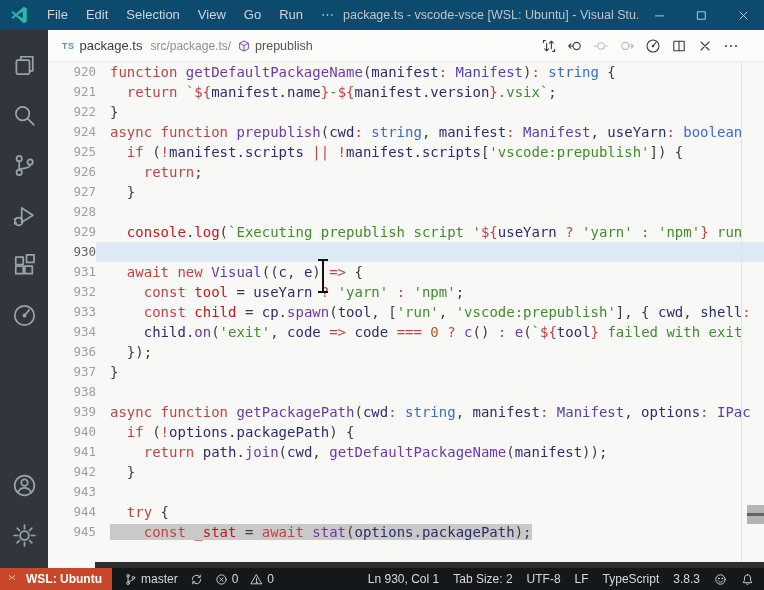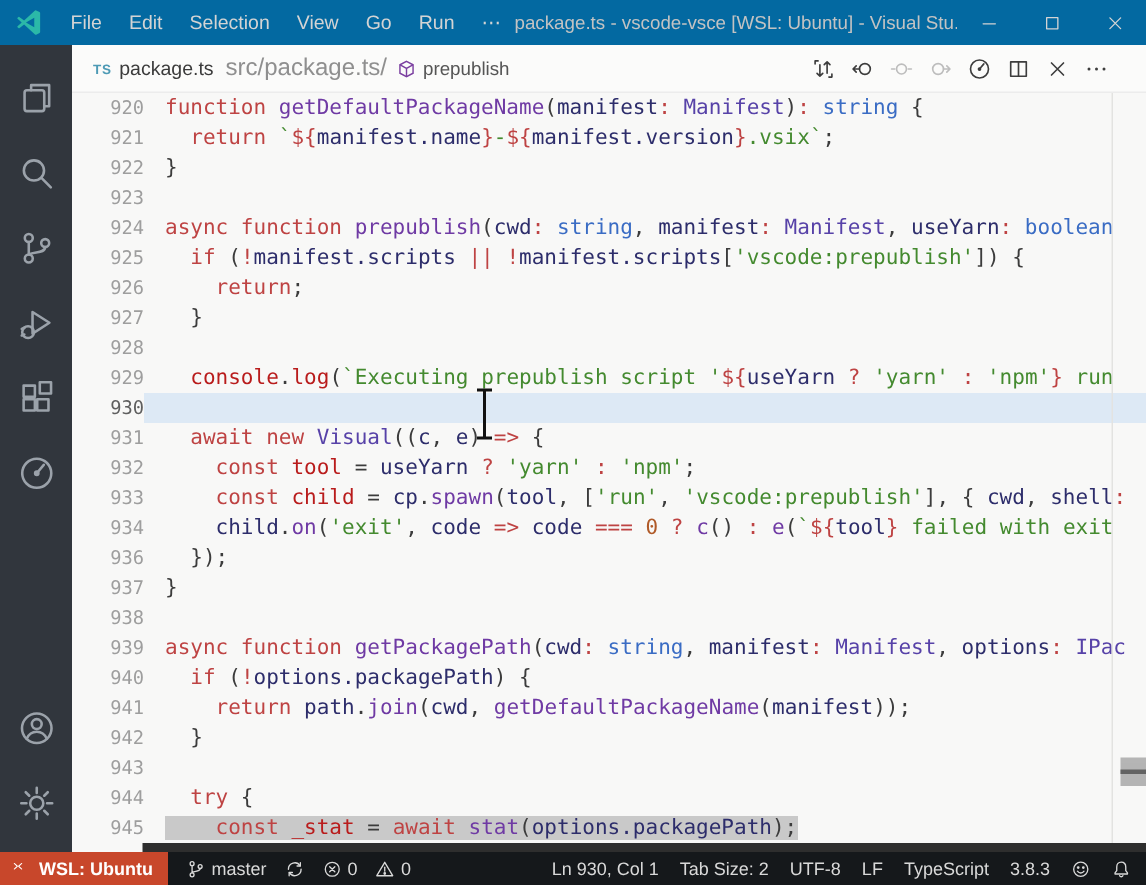--- a/index.html
+++ b/index.html
@@ -1,20 +1,20 @@
 <!DOCTYPE html>
 <html><head>
 <meta charset="utf-8">
 <style>
   * { margin:0; padding:0; box-sizing:border-box; }
   html,body { width:764px; height:590px; overflow:hidden; background:#1d2125; font-family:"Liberation Sans", sans-serif; }
   #window { width:764px; height:590px; display:flex; flex-direction:column; position:relative; }
 
   
-  .titlebar { height:30px; background:#0369a1; display:flex; align-items:center; color:#cfcfcf; flex:0 0 30px; }
+  .titlebar { height:30px; background:#0c4a6e; display:flex; align-items:center; color:#cfcfcf; flex:0 0 30px; }
   .logo { width:18px; height:18px; margin:0 10px 0 10px; flex:0 0 auto; }
   .menus { display:flex; align-items:center; }
   .menu-item { padding:0 9px; font-size:13px; color:#d4d4d4; height:30px; line-height:30px; cursor:default; }
   .win-title { flex:1; text-align:center; font-size:12.5px; color:#c3c3c3; white-space:nowrap; overflow:hidden; }
   .win-controls { display:flex; align-items:center; }
   .win-btn { width:42px; height:30px; display:flex; align-items:center; justify-content:center; color:#d4d4d4; }
   .win-btn svg { width:13px; height:13px; }
 
   
   .main { flex:1; display:flex; min-height:0; }
@@ -23,21 +23,21 @@
   .ab-item { width:48px; height:50px; display:flex; align-items:center; justify-content:center; }
   .ab-item svg { width:25px; height:25px; }
   .ab-bottom { display:flex; flex-direction:column; align-items:center; padding-bottom:8px; }
 
   .editorcol { flex:1; display:flex; flex-direction:column; min-width:0; position:relative; background:#f8f8f7; }
 
   
   .edheader { height:32px; background:#fbfbfa; display:flex; align-items:center; padding:0 20px 0 14px; border-bottom:1px solid #ececec; flex:0 0 32px; }
   .ts-badge { font-size:9px; font-weight:bold; color:#4d9ab5; margin-right:5px; letter-spacing:.5px; }
   .filename { font-size:13px; color:#3b3b3b; margin-right:8px; white-space:nowrap; }
-  .filepath { font-size:16px; color:#8f8f8f; margin-right:6px; white-space:nowrap; }
+  .filepath { font-size:12px; color:#8f8f8f; margin-right:6px; white-space:nowrap; }
   .symbol-wrap { display:flex; align-items:center; color:#555; font-size:12.5px; white-space:nowrap; }
   .symbol-wrap svg { width:14px; height:14px; margin-right:4px; color:#7b3fa0; }
   .ed-actions { margin-left:auto; display:flex; align-items:center; }
   .ed-action { width:26px; height:26px; display:flex; align-items:center; justify-content:center; color:#3d3d3d; }
   .ed-action.disabled { color:#bdbdbd; }
   .ed-action svg { width:16px; height:16px; }
 
   
   .codearea { flex:1; position:relative; overflow:hidden; font-family:"DejaVu Sans Mono", monospace; font-size:14px; }
   .code-line { height:20px; display:flex; line-height:20px; white-space:pre;justify-content:center; }
@@ -270,21 +270,20 @@
               </span>
             </div>
           </div>
       </div>
 
       <div class="codearea" id="codearea">
         <div id="codelines">
             <div class="code-line"><div class="gutter">920</div><div class="lcontent"><span class="tk-k">function </span><span class="tk-f">getDefaultPackageName</span><span class="tk-p">(</span><span class="tk-v">manifest</span><span class="tk-k">: </span><span class="tk-c">Manifest</span><span class="tk-p">)</span><span class="tk-k">: </span><span class="tk-t">string</span><span class="tk-p"> {</span></div></div>
             <div class="code-line"><div class="gutter">921</div><div class="lcontent"><span class="tk-w">  </span><span class="tk-k">return </span><span class="tk-s">`</span><span class="tk-k">${</span><span class="tk-v">manifest.name</span><span class="tk-k">}</span><span class="tk-s">-</span><span class="tk-k">${</span><span class="tk-v">manifest.version</span><span class="tk-k">}</span><span class="tk-s">.vsix`</span><span class="tk-p">;</span></div></div>
             <div class="code-line"><div class="gutter">922</div><div class="lcontent"><span class="tk-p">}</span></div></div>
-            <div class="code-line"><div class="gutter">923</div><div class="lcontent"></div></div>
             <div class="code-line"><div class="gutter">924</div><div class="lcontent"><span class="tk-k">async function </span><span class="tk-f">prepublish</span><span class="tk-p">(</span><span class="tk-v">cwd</span><span class="tk-k">: </span><span class="tk-t">string</span><span class="tk-p">, </span><span class="tk-v">manifest</span><span class="tk-k">: </span><span class="tk-c">Manifest</span><span class="tk-p">, </span><span class="tk-v">useYarn</span><span class="tk-k">: </span><span class="tk-t">boolean</span></div></div>
             <div class="code-line"><div class="gutter">925</div><div class="lcontent"><span class="tk-w">  </span><span class="tk-k">if </span><span class="tk-p">(</span><span class="tk-k">!</span><span class="tk-v">manifest.scripts</span><span class="tk-k"> || </span><span class="tk-k">!</span><span class="tk-v">manifest.scripts</span><span class="tk-p">[</span><span class="tk-s">'vscode:prepublish'</span><span class="tk-p">]) {</span></div></div>
             <div class="code-line"><div class="gutter">926</div><div class="lcontent"><span class="tk-w">    </span><span class="tk-k">return</span><span class="tk-p">;</span></div></div>
             <div class="code-line"><div class="gutter">927</div><div class="lcontent"><span class="tk-w">  </span><span class="tk-p">}</span></div></div>
             <div class="code-line"><div class="gutter">928</div><div class="lcontent"></div></div>
             <div class="code-line"><div class="gutter">929</div><div class="lcontent"><span class="tk-w">  </span><span class="tk-d">console</span><span class="tk-p">.</span><span class="tk-d">log</span><span class="tk-p">(</span><span class="tk-s">`Executing prepublish script '</span><span class="tk-k">${</span><span class="tk-v">useYarn</span><span class="tk-k"> ? </span><span class="tk-s">'yarn'</span><span class="tk-k"> : </span><span class="tk-s">'npm'</span><span class="tk-k">}</span><span class="tk-s"> run</span></div></div>
             <div class="code-line cur"><div class="gutter">930</div><div class="lcontent"></div></div>
             <div class="code-line"><div class="gutter">931</div><div class="lcontent"><span class="tk-w">  </span><span class="tk-k">await new </span><span class="tk-c">Visual</span><span class="tk-p">((</span><span class="tk-v">c</span><span class="tk-p">, </span><span class="tk-v">e</span><span class="tk-p">) </span><span class="tk-k">=&gt;</span><span class="tk-p"> {</span></div></div>
             <div class="code-line"><div class="gutter">932</div><div class="lcontent"><span class="tk-w">    </span><span class="tk-k">const </span><span class="tk-d">tool</span><span class="tk-p"> = </span><span class="tk-v">useYarn</span><span class="tk-k"> ? </span><span class="tk-s">'yarn'</span><span class="tk-k"> : </span><span class="tk-s">'npm'</span><span class="tk-p">;</span></div></div>
             <div class="code-line"><div class="gutter">933</div><div class="lcontent"><span class="tk-w">    </span><span class="tk-k">const </span><span class="tk-d">child</span><span class="tk-p"> = </span><span class="tk-v">cp</span><span class="tk-p">.</span><span class="tk-f">spawn</span><span class="tk-p">(</span><span class="tk-v">tool</span><span class="tk-p">, [</span><span class="tk-s">'run'</span><span class="tk-p">, </span><span class="tk-s">'vscode:prepublish'</span><span class="tk-p">], { </span><span class="tk-v">cwd</span><span class="tk-p">, </span><span class="tk-v">shell</span><span class="tk-k">:</span></div></div>

